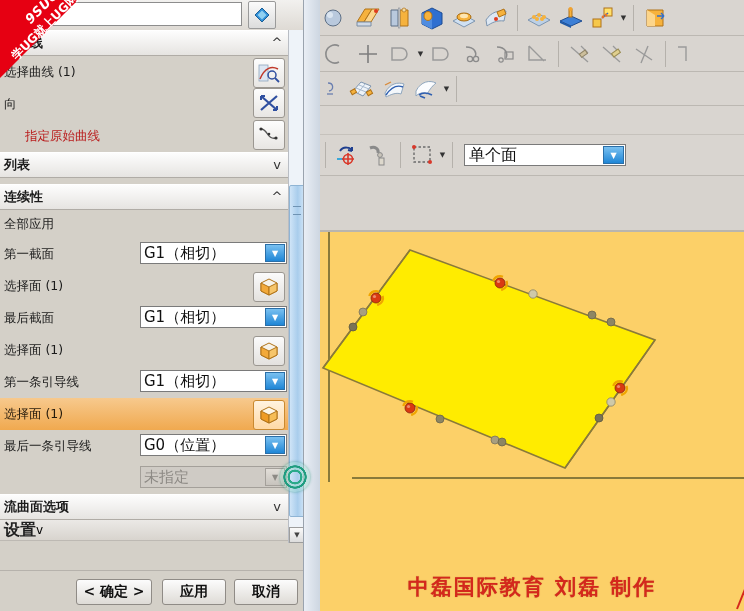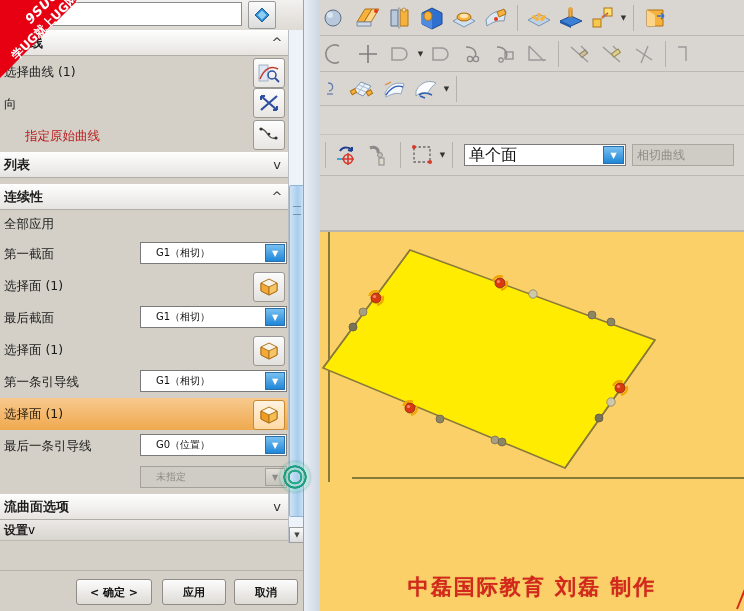--- a/index.html
+++ b/index.html
@@ -55,37 +55,37 @@
     position:absolute;right:6px;top:2px;width:18px;height:18px;
     display:flex;align-items:center;justify-content:center;
     font-size:13px;color:#333;
   }
   .subbar{
     position:relative;height:20px;
     background:linear-gradient(#ebe9e6,#d8d4ce);
     border-bottom:1px solid #bdb9b3;
     display:flex;align-items:center;
   }
-  .subbar .gl{font-size:12px;font-weight:bold;color:#202020;padding-left:4px;}
+  .subbar .gl{font-size:16px;font-weight:bold;color:#202020;padding-left:4px;}
 
   .row{
     position:relative;height:32px;display:flex;align-items:center;
   }
   .row .lbl{
     font-size:12.5px;color:#1b1b1b;padding-left:4px;white-space:nowrap;
   }
   .row .lbl.dim{color:#b91c1c;margin-left:21px;}
 
   
   .combo{
     position:absolute;left:140px;top:4px;width:145px;height:20px;
     background:#ffffff;border:1px solid #7a7a7a;
     display:flex;align-items:center;
   }
-  .combo .ctext{font-size:10px;color:#101010;padding-left:15px;white-space:nowrap;}
+  .combo .ctext{font-size:15px;color:#101010;padding-left:3px;white-space:nowrap;}
   .combo .carrow{
     position:absolute;right:1px;top:1px;width:18px;height:16px;
     background:linear-gradient(#79c0f0,#1f86d6);
     border:1px solid #2a6fa8;
     display:flex;align-items:center;justify-content:center;
     color:#fff;font-size:8px;
   }
   .combo.disabled{background:#cfcbc5;border:1px solid #a4a09a;}
   .combo.disabled .ctext{color:#8d8a85;}
   .combo.disabled .carrow{
@@ -115,21 +115,21 @@
   
   .actionbar{
     position:absolute;left:0;bottom:0;width:320px;height:40px;
     background:#d4d0c8;border-top:1px solid #b6b2ac;
   }
   .btn{
     position:absolute;top:8px;height:24px;
     background:linear-gradient(#fcfcfc,#dedbd6);
     border:1px solid #8f8b86;border-radius:3px;
     display:flex;align-items:center;justify-content:center;
-    font-size:11px;color:#111;font-weight:bold;
+    font-size:14px;color:#111;font-weight:bold;
   }
   .btn.ok{left:76px;width:74px;}
   .btn.apply{left:162px;width:62px;}
   .btn.cancel{left:234px;width:62px;}
 
   
   .vscroll{
     position:absolute;right:16px;top:30px;width:14px;bottom:68px;
     background:#eef3f9;border-left:1px solid #b9bdc4;border-right:1px solid #b9bdc4;
   }
@@ -470,23 +470,20 @@
           <circle cx="5" cy="5" r="2" fill="#d9382a"></circle>
           <circle cx="21" cy="20" r="2" fill="#d9382a"></circle>
         </svg>
       </div>
       <div class="dotarrow">▼</div>
       <div class="sep"></div>
       <div class="combo2">
         <span class="ctext">单个面</span>
         <span class="carrow">▼</span>
       </div>
-      <div class="combo3">
-        <span class="ctext">相切曲线</span>
-      </div>
     </div>
 
     <div id="viewport">
       <div class="topline"></div>
       <div class="vline"></div>
       <div class="hline"></div>
 
       <svg width="424" height="381" viewBox="0 0 424 381" style="position:absolute;left:0;top:0;">
 
         <polygon points="90,20 335,110 245,238 3,138" fill="#ffec00" stroke="#8a7a3a" stroke-width="1.6"></polygon>

